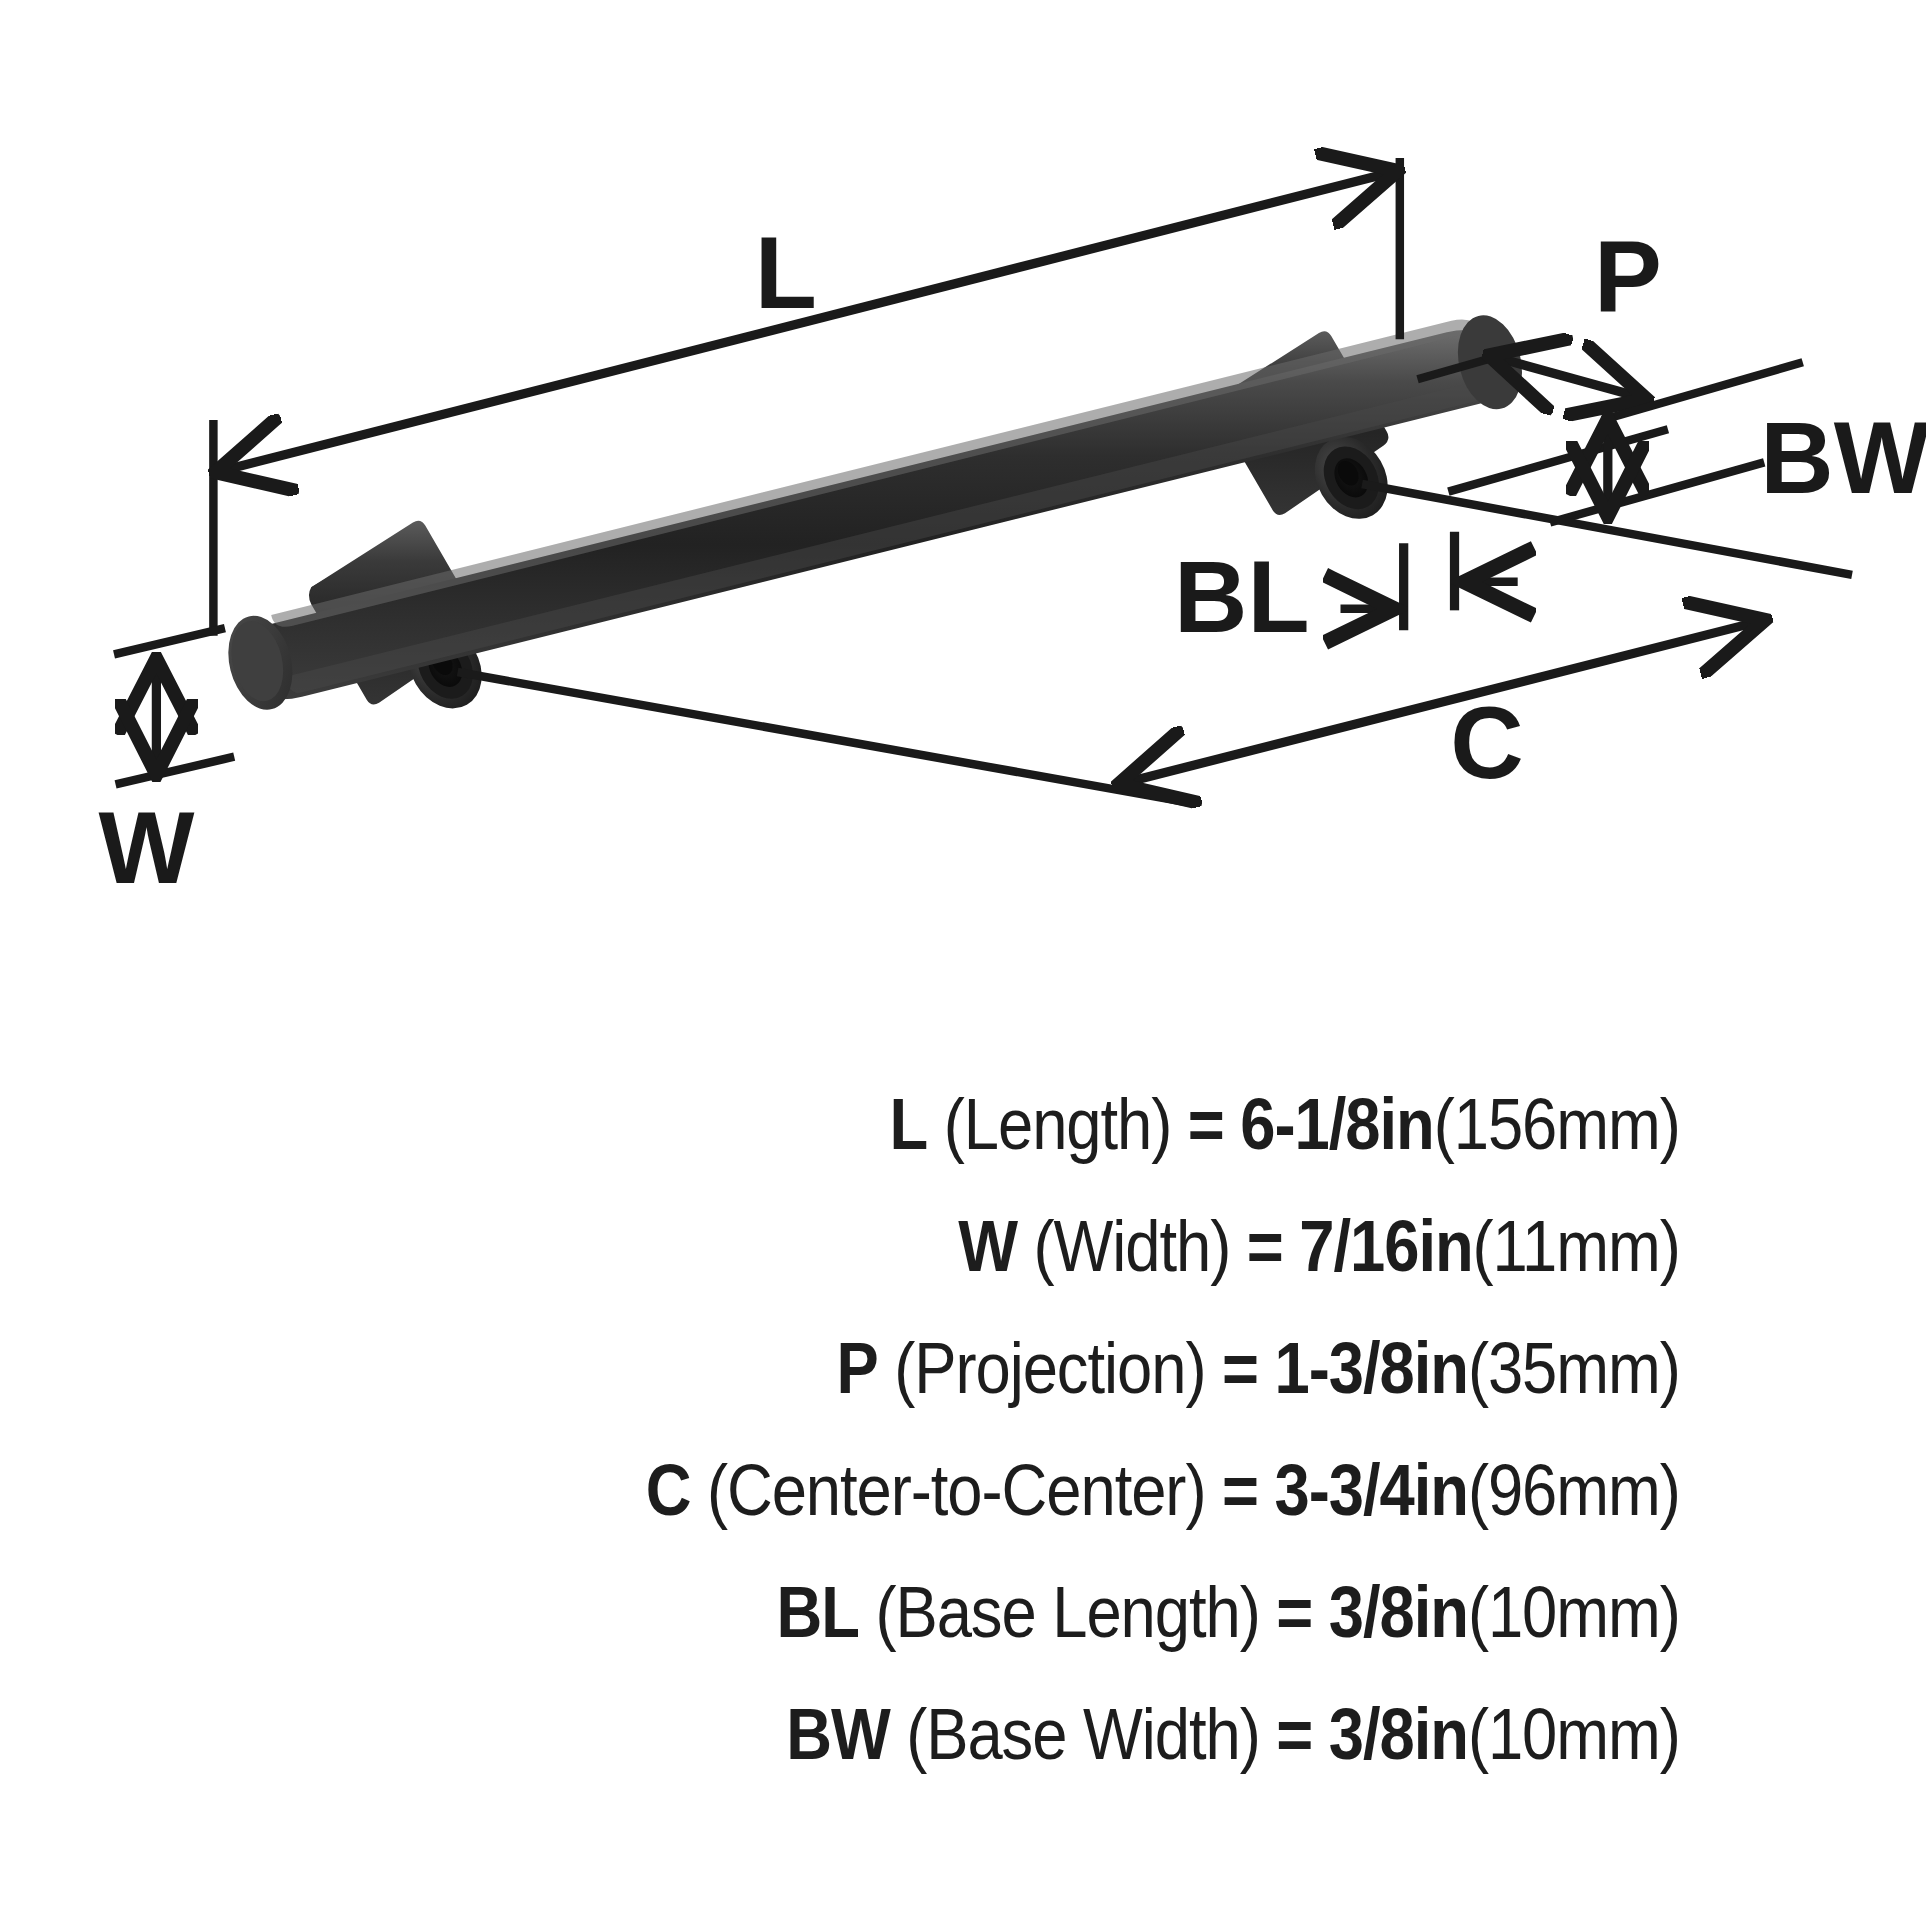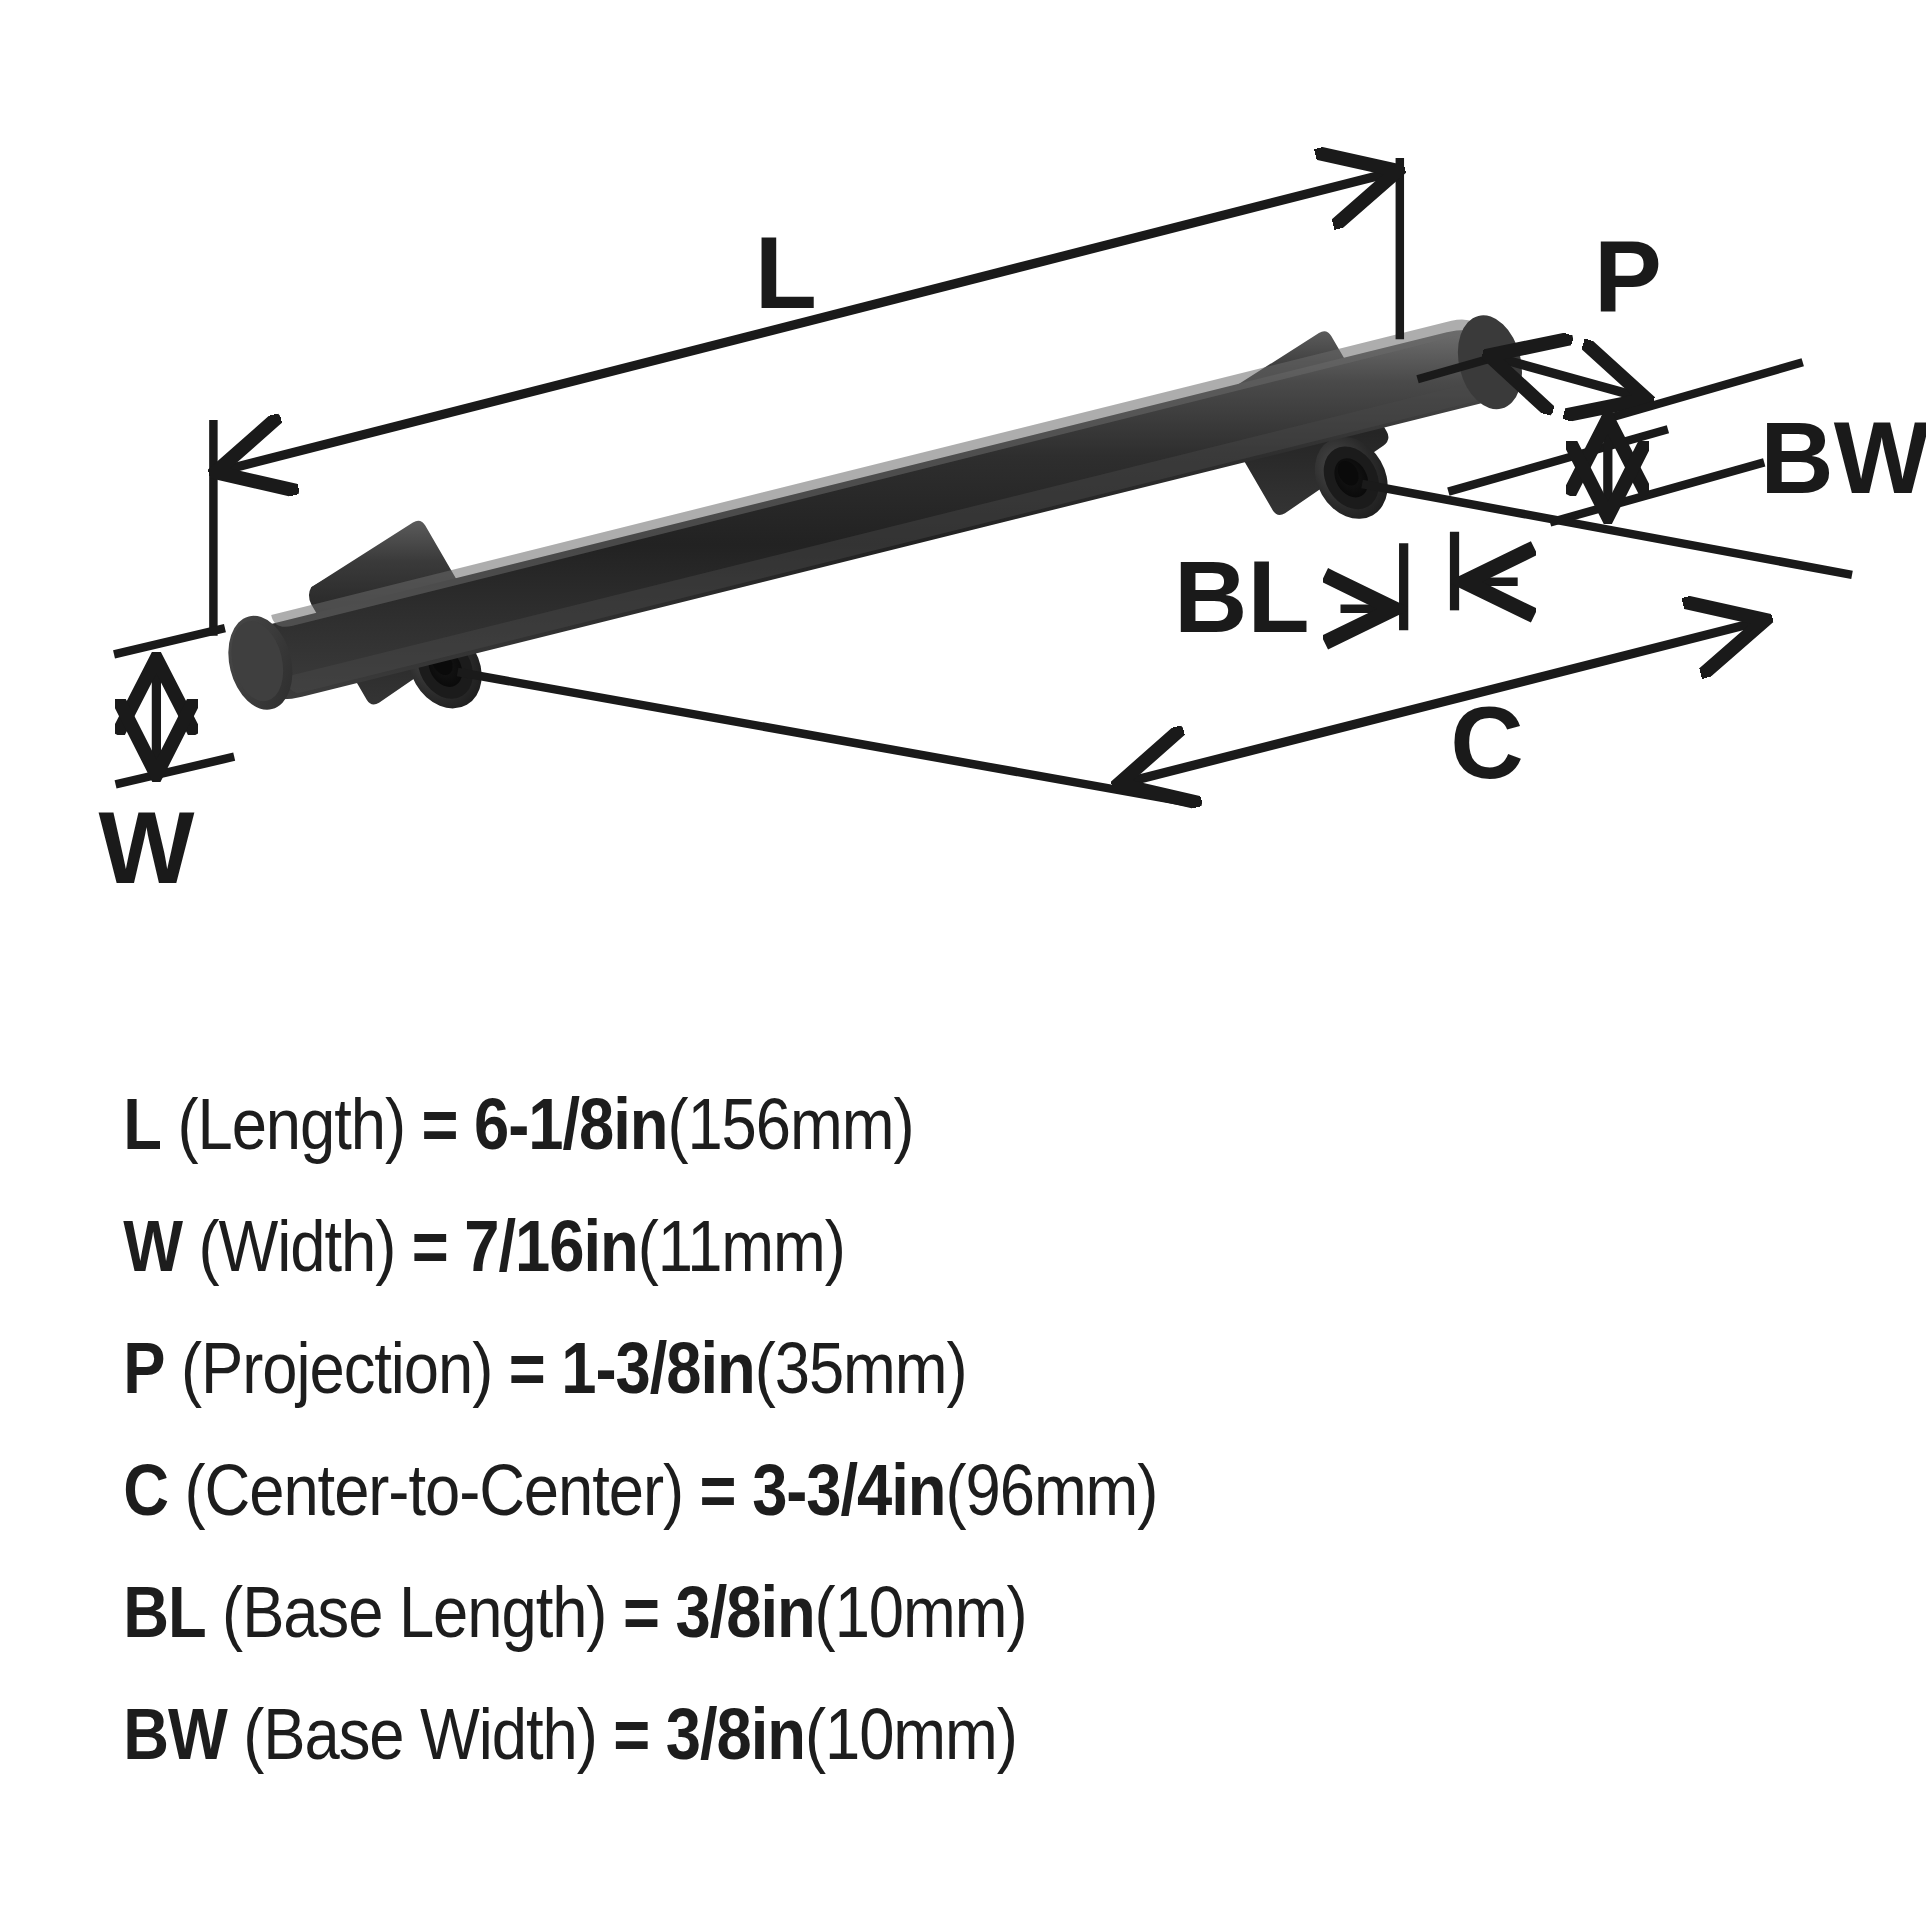--- a/index.html
+++ b/index.html
@@ -23,24 +23,24 @@
     width: 1926px;
     height: 1025px;
   }
   .dim-label {
     font-family: "Liberation Sans", sans-serif;
     font-weight: 700;
     fill: #1a1a1a;
   }
   .spec-list {
     position: absolute;
-    left: 16px;
+    left: 0;
     top: 1063px;
     width: 1787px;
-    text-align: left;
+    text-align: right;
   }
   .spec-line {
     font-family: "Liberation Sans", sans-serif;
     font-size: 72px;
     line-height: 122px;
     color: #1d1d1d;
     white-space: nowrap;
     letter-spacing: -1.2px;
     transform: scaleX(0.88);
     transform-origin: center center;

